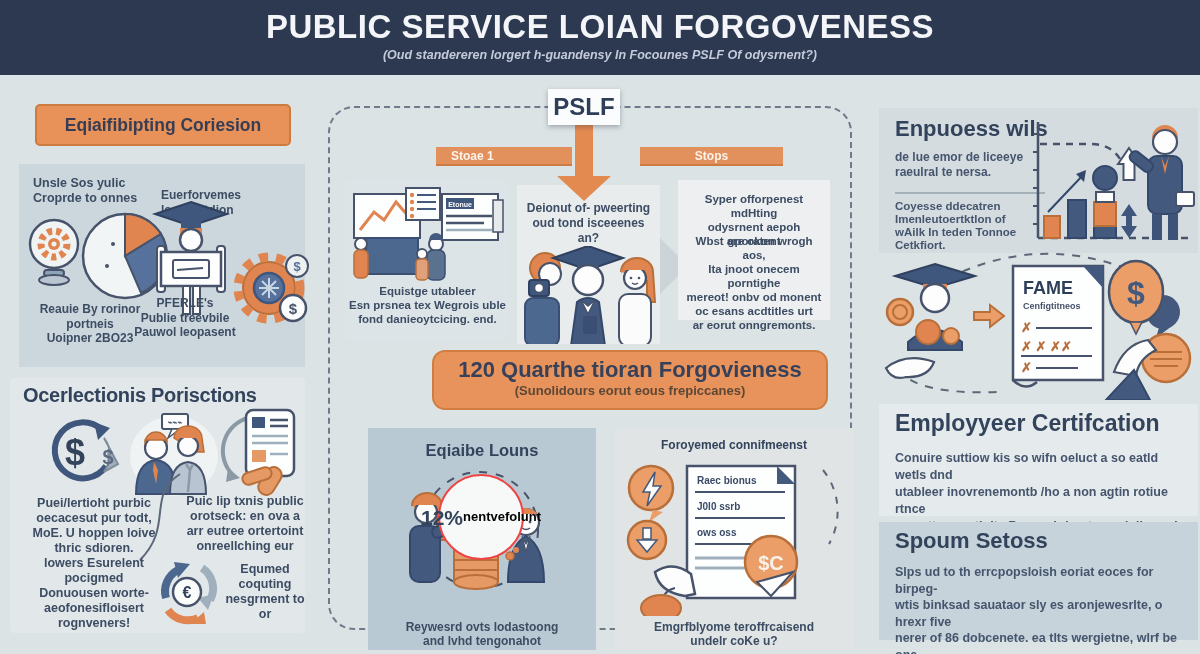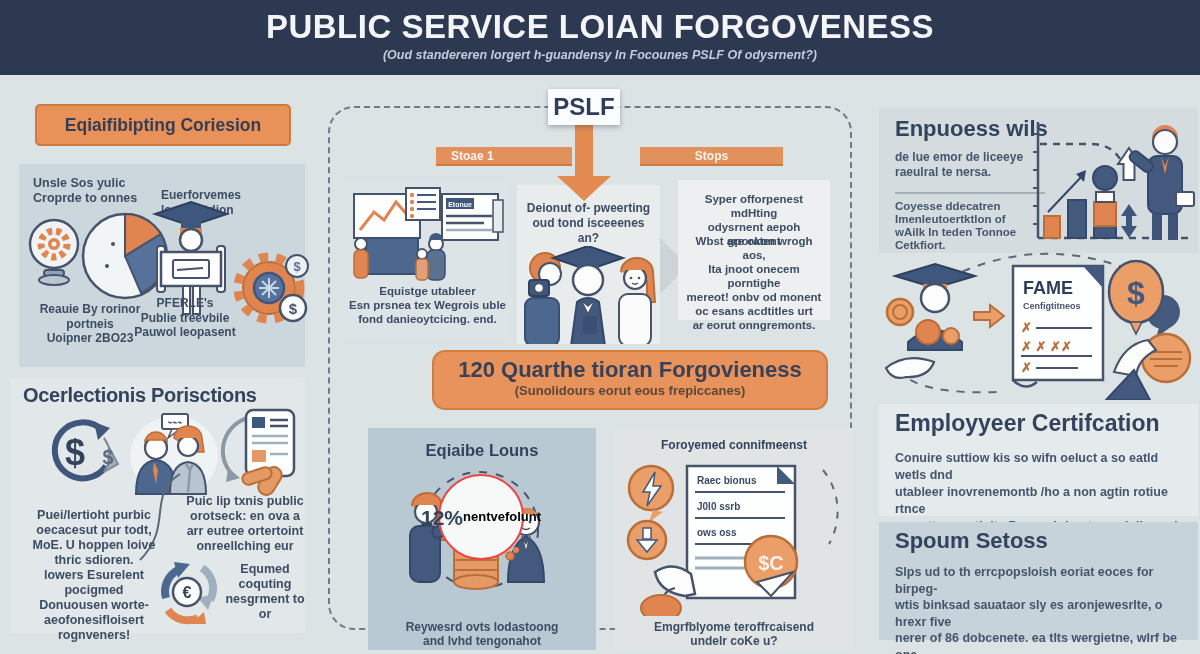--- a/index.html
+++ b/index.html
@@ -163,21 +163,21 @@
       <rect x="34" y="42" width="14" height="12" fill="#e59a66"></rect>
       <line x1="52" y1="46" x2="70" y2="46" stroke="#9fb0bc" stroke-width="2.5"></line>
       <rect x="44" y="58" width="16" height="30" rx="8" transform="rotate(32 52 73)" fill="#e59a66" stroke="#b96f3a" stroke-width="2"></rect>
       <rect x="24" y="62" width="30" height="12" rx="6" transform="rotate(-18 39 68)" fill="#e59a66" stroke="#b96f3a" stroke-width="2"></rect>
     </svg>
 
     <svg class="abs" style="left:118px; top:92px;" width="60" height="96" viewBox="0 0 60 96">
       <path d="M52,4 C18,26 46,56 12,90" fill="none" stroke="#5c6878" stroke-width="2"></path>
     </svg>
 
-    <div class="abs cap pre" style="left:6px; top:118px; width:156px; text-align:center; line-height:15px;margin-top:12px;">Puei/lertioht purbic
+    <div class="abs cap pre" style="left:6px; top:118px; width:156px; text-align:center; line-height:15px;">Puei/lertioht purbic
 oecacesut pur todt,
 MoE. U hoppen loive
 thric sdioren.
 lowers Esurelent
 pocigmed
 Donuousen worte-
 aeofonesifloisert
 rognveners!</div>
     <div class="abs cap pre" style="left:176px; top:116px; width:118px; text-align:center; line-height:15px;">Puic lip txnis public
 orotseck: en ova a

